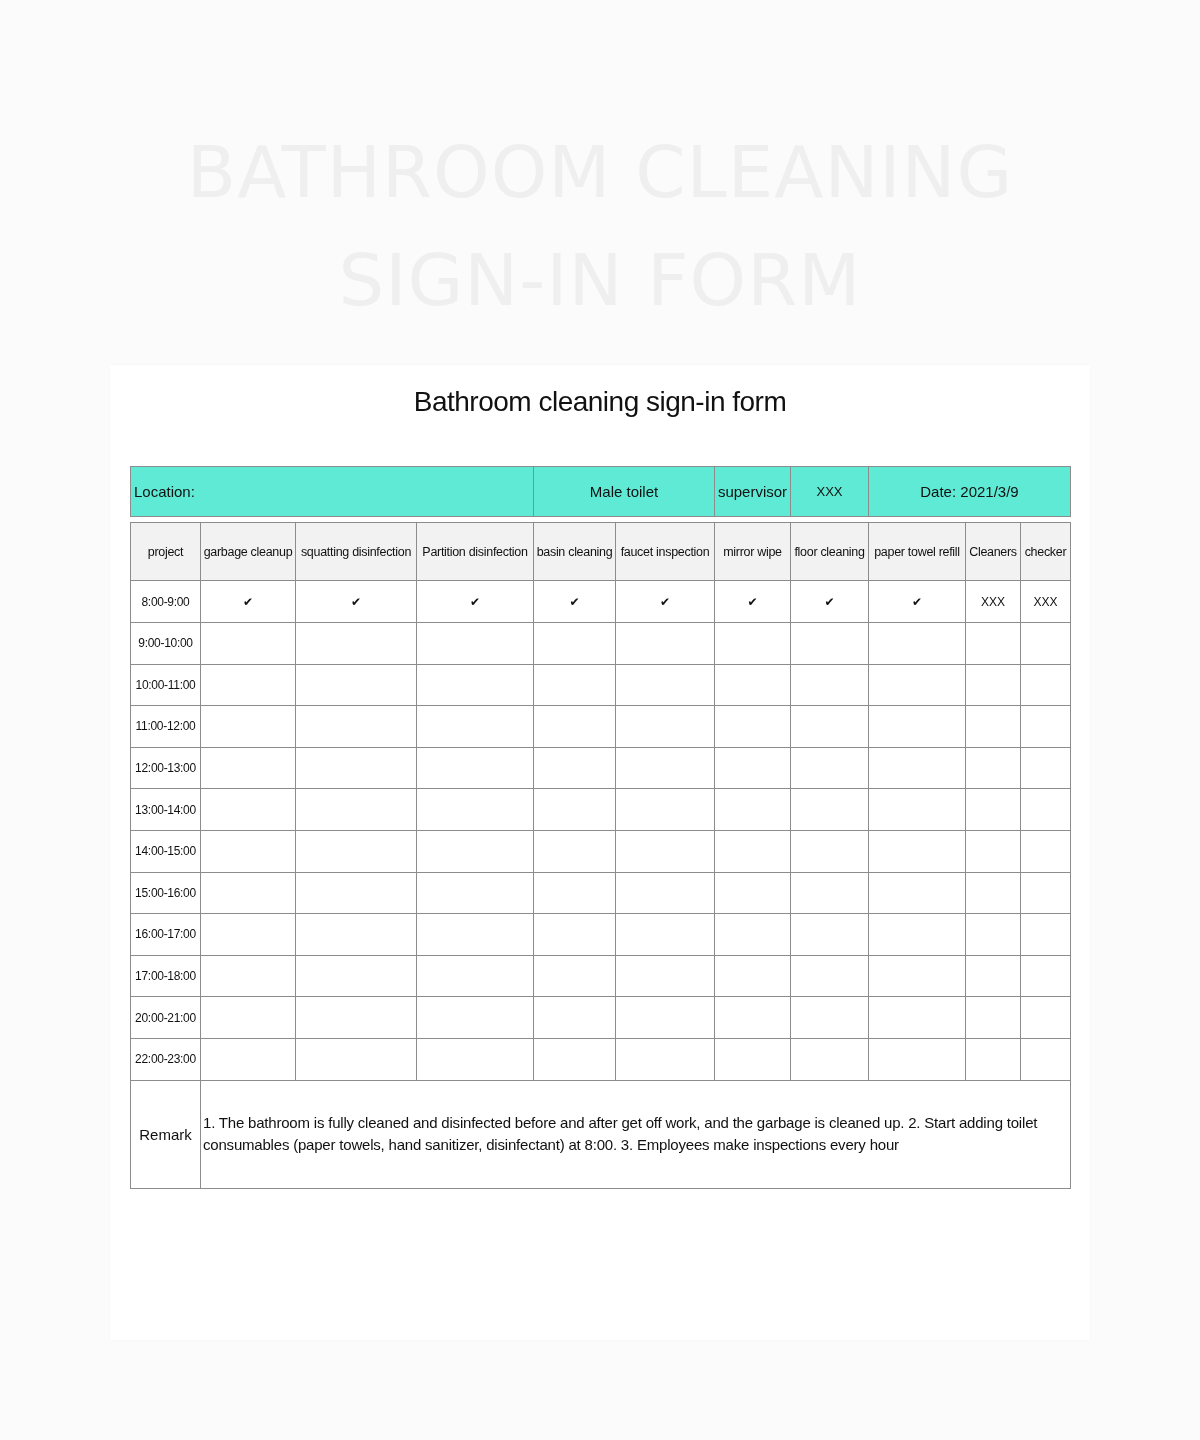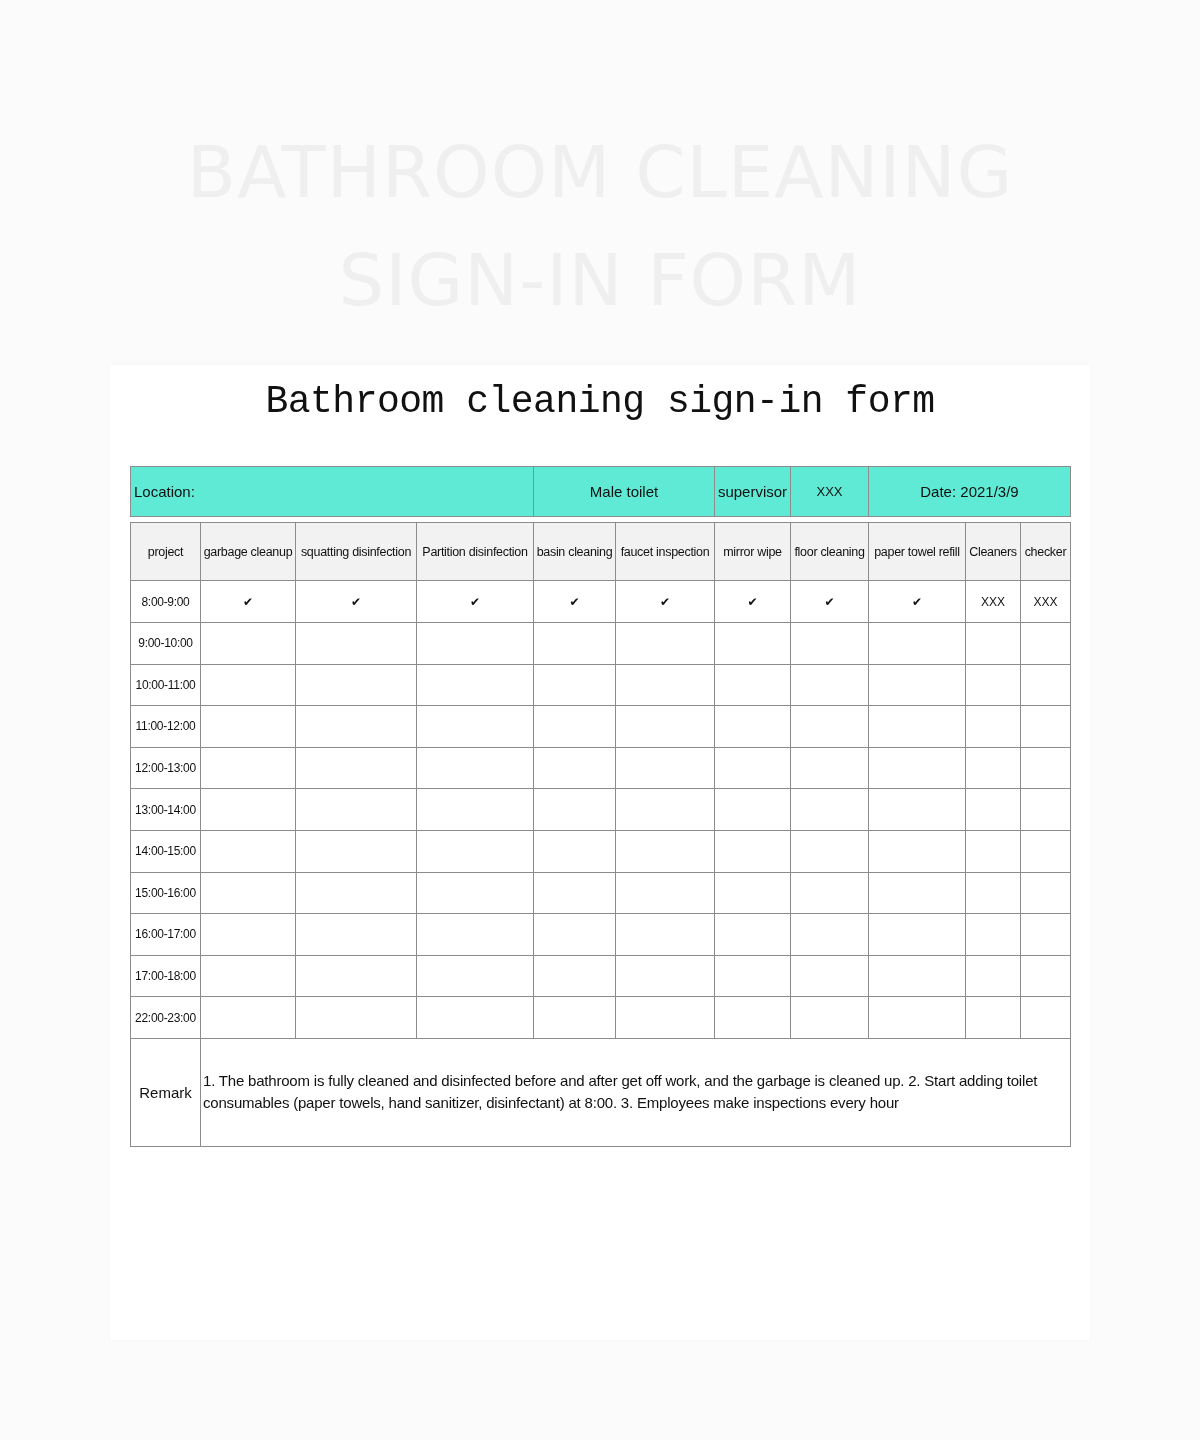--- a/index.html
+++ b/index.html
@@ -9,21 +9,21 @@
       position: absolute; left: 0; top: 118px; width: 1200px;
       text-align: center; font-family: "DejaVu Sans", sans-serif;
       font-size: 72px; line-height: 108px; color: #efefef; letter-spacing: 1px; font-weight: normal;
     }
     .card {
       position: absolute; left: 110px; top: 365px; width: 980px; height: 975px;
       background: #ffffff; box-shadow: 0 0 3px rgba(0,0,0,0.03);
     }
     .form-title {
       position: absolute; left: 0; top: 374px; width: 1200px; text-align: center;
-      font-size: 38px; line-height: 56px; color: #111; font-family: Liberation Mono, monospace;
+      font-size: 28px; line-height: 56px; color: #111; font-family: Liberation Sans, sans-serif;
       letter-spacing: -0.5px;
     }
     table { border-collapse: collapse; position: absolute; table-layout: fixed; }
     td { border: 1px solid #8c8c8c; text-align: center; vertical-align: middle; font-size: 12px; overflow: hidden; white-space: nowrap; }
     .info-table { left: 130px; top: 466px; width: 940px; }
     .info-table td { height: 50px; background: #5eead4; font-size: 15px; }
     .info-table td.left { text-align: left; padding-left: 3px; }
     .grid-table { left: 130px; top: 522px; width: 940px; padding-left: 32px; }
     .grid-table tr.head td { height: 58px; background: #f2f2f2; font-size: 12.5px; letter-spacing: -0.3px; }
     .grid-table tr.row td { height: 41.6px; font-size: 12px; }
@@ -216,20 +216,33 @@
         <td></td>
         <td></td>
         <td></td>
         <td></td>
         <td></td>
         <td></td>
         <td></td>
         <td></td>
       </tr>
       <tr class="row">
+        <td class="time">20:00-21:00</td>
+        <td></td>
+        <td></td>
+        <td></td>
+        <td></td>
+        <td></td>
+        <td></td>
+        <td></td>
+        <td></td>
+        <td></td>
+        <td></td>
+      </tr>
+      <tr class="row">
         <td class="time">22:00-23:00</td>
         <td></td>
         <td></td>
         <td></td>
         <td></td>
         <td></td>
         <td></td>
         <td></td>
         <td></td>
         <td></td>

